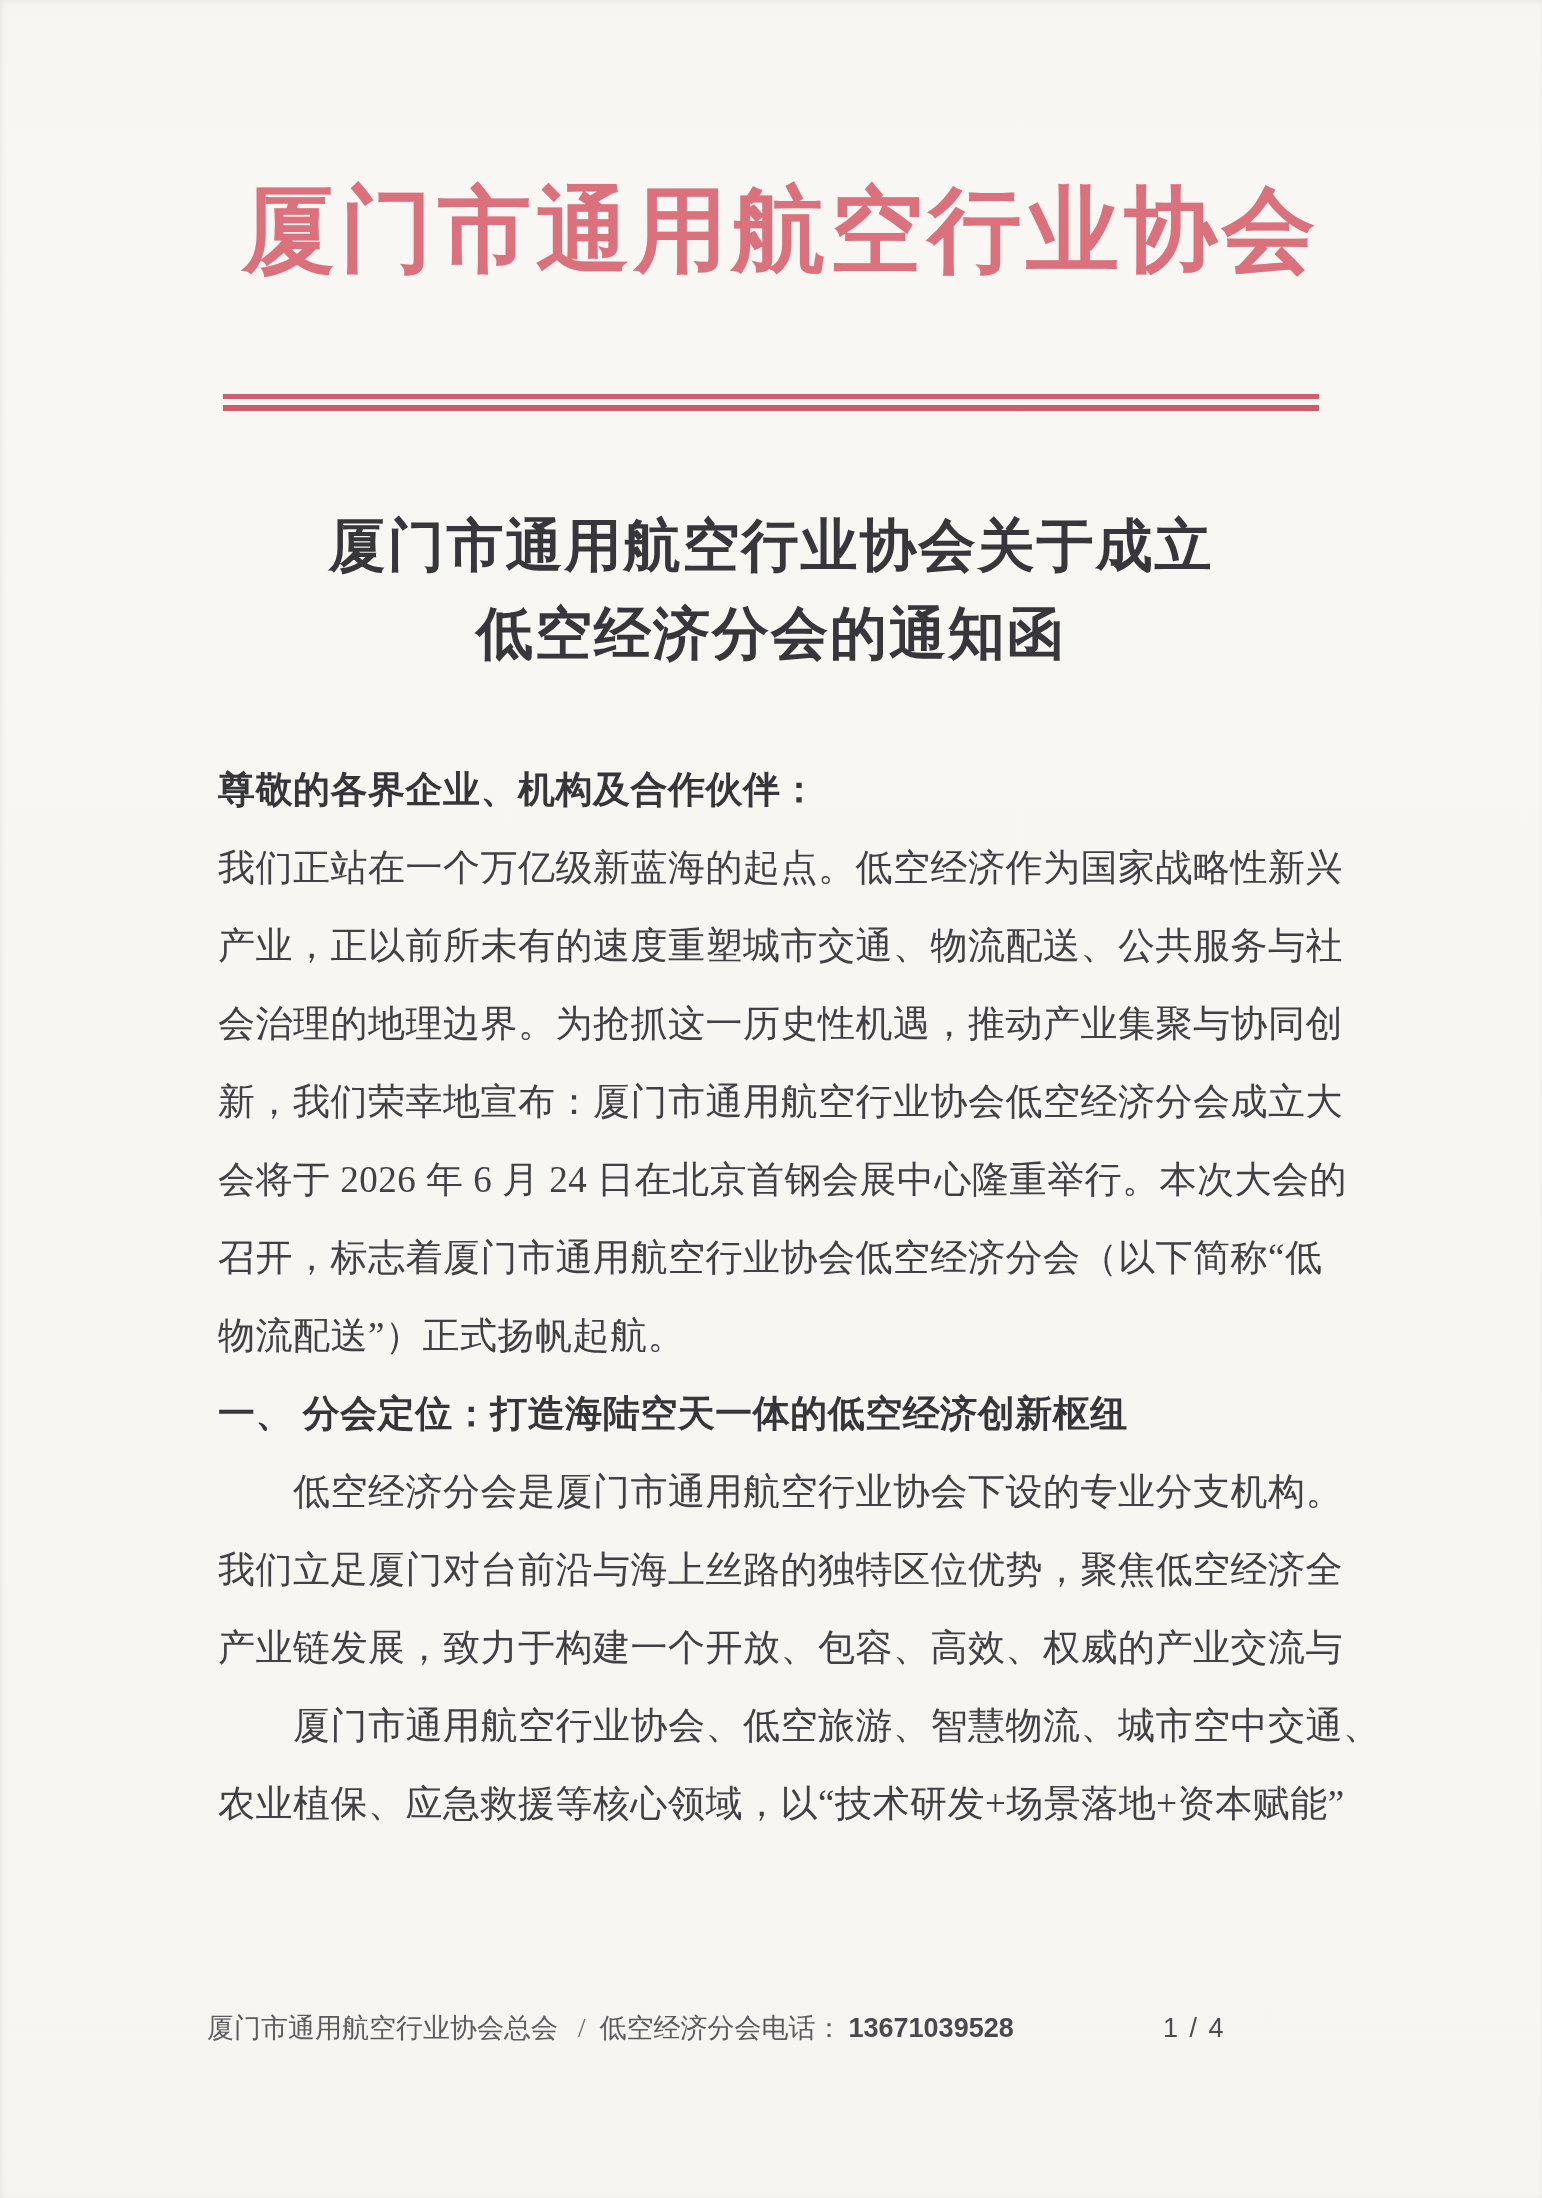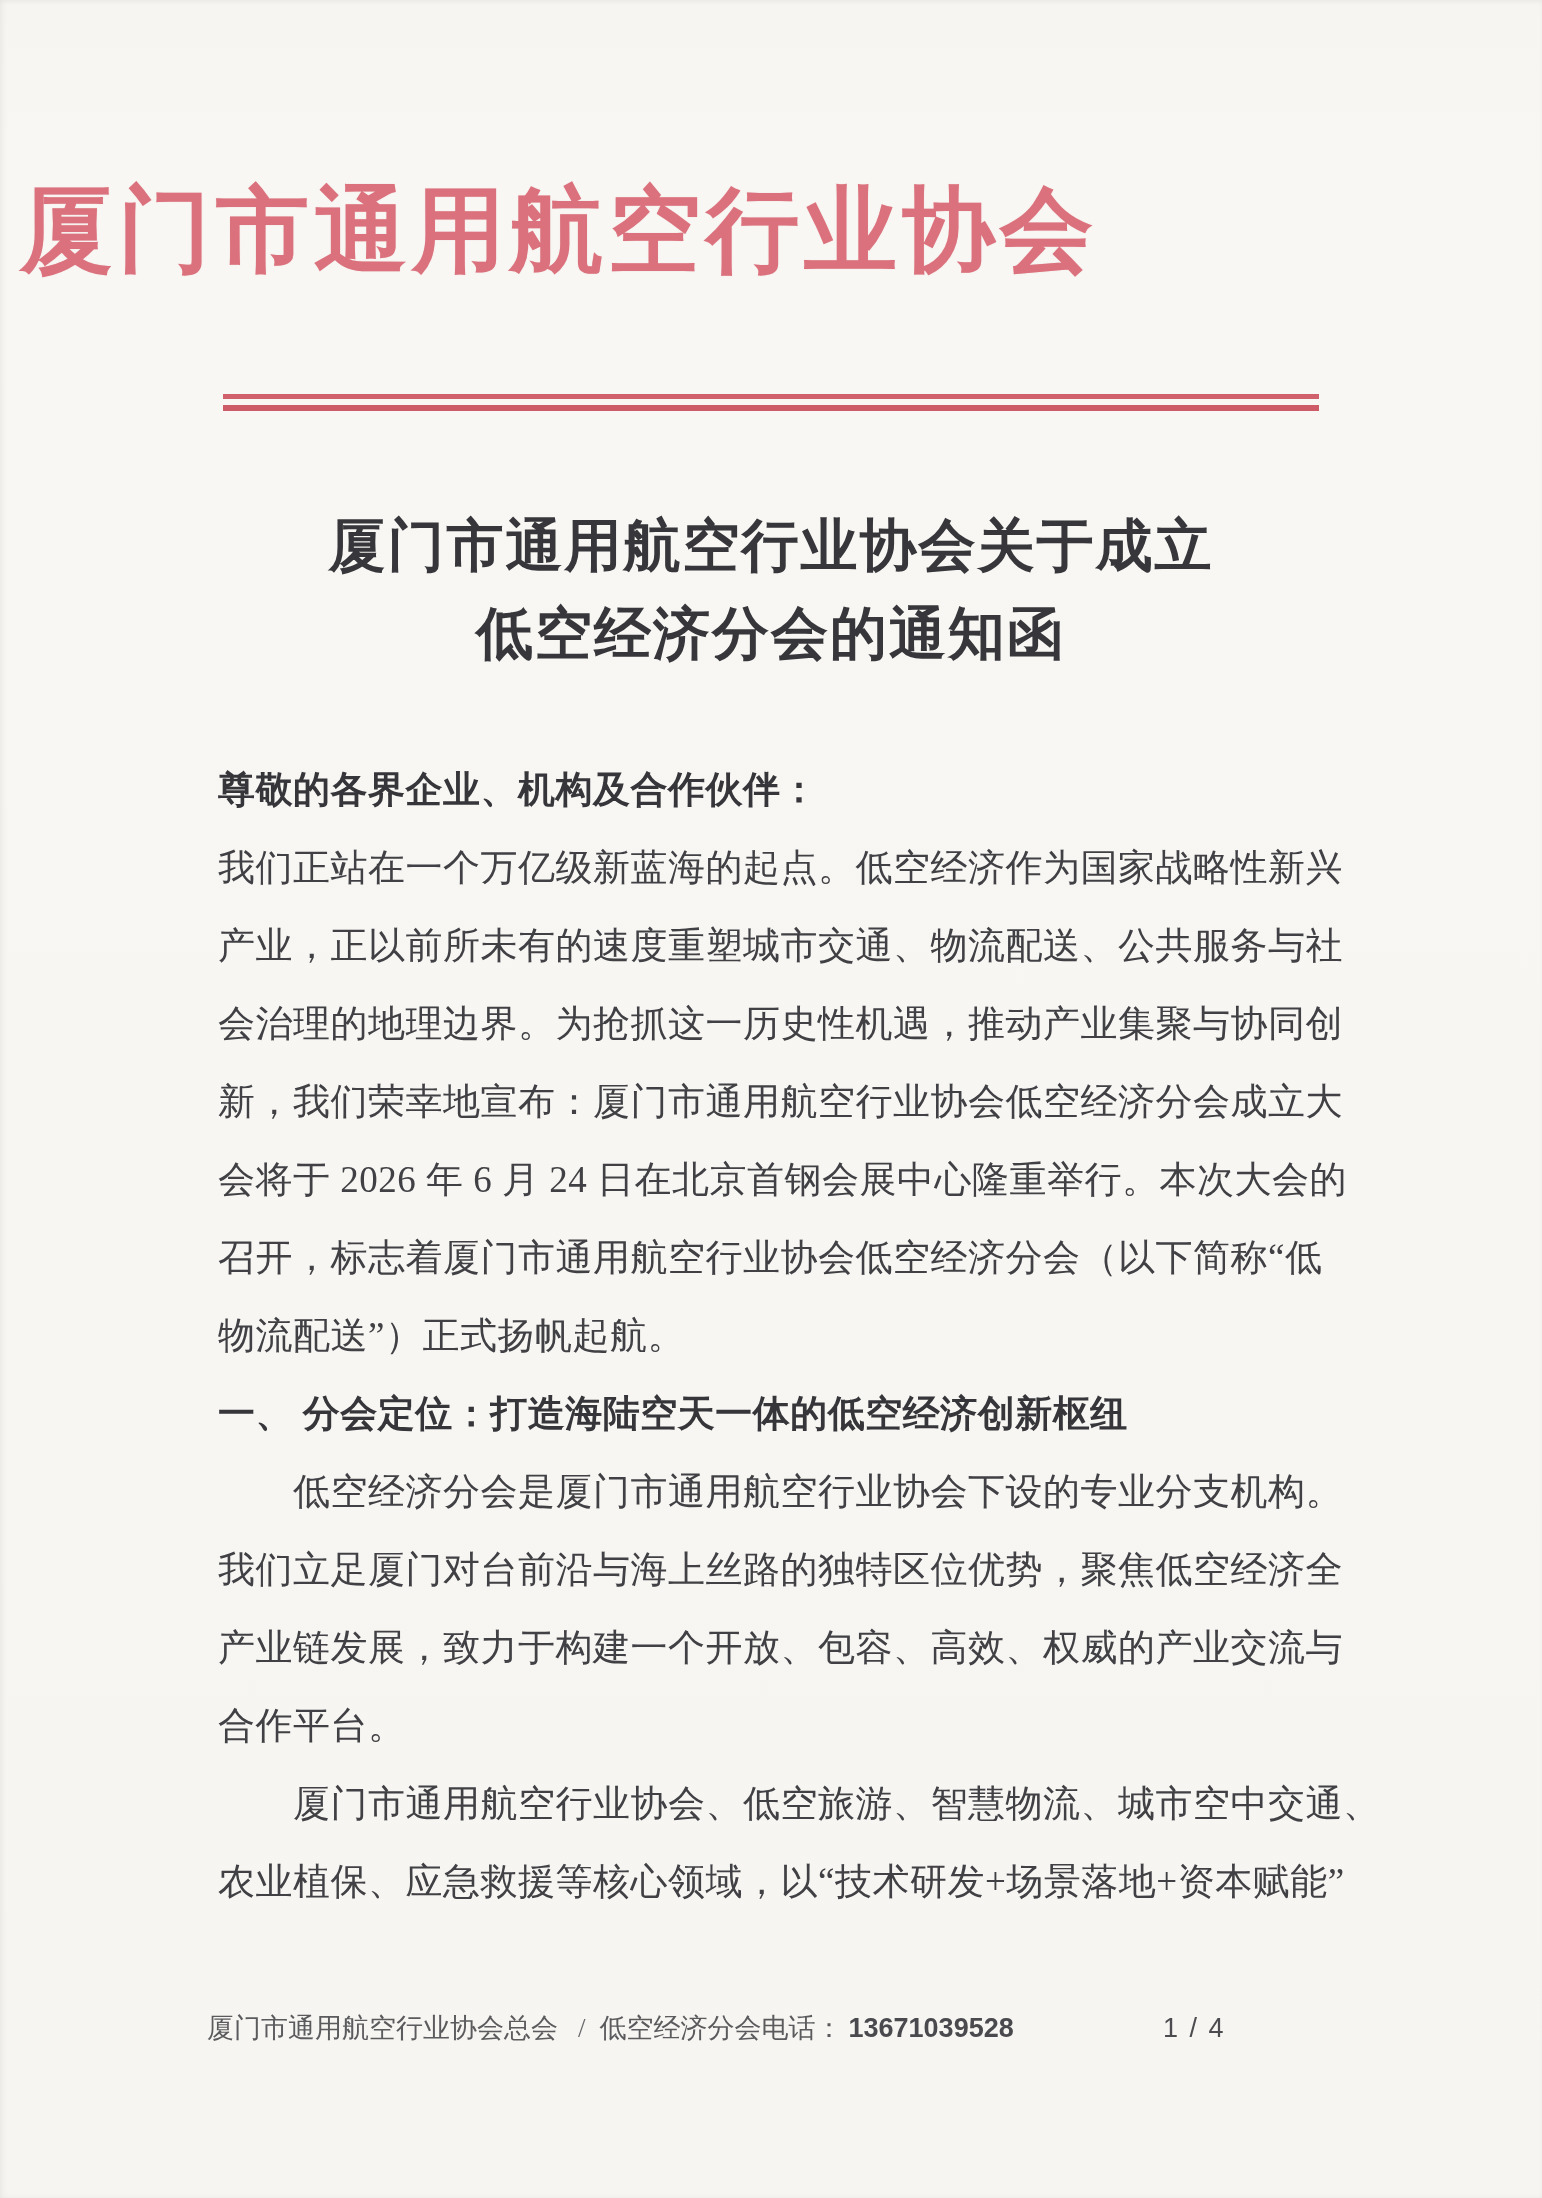--- a/index.html
+++ b/index.html
@@ -23,21 +23,21 @@
       linear-gradient(180deg, #f6f5f2 0%, #f8f7f4 8%, #f7f6f3 60%, #f6f5f1 100%);
     box-shadow: inset 3px 0 6px rgba(0,0,0,0.04), inset 0 2px 5px rgba(0,0,0,0.03);
   }
 
   
   .org-name {
     position: absolute;
     top: 175px;
     left: 0;
     width: 100%;
-    text-align: left;
+    text-align: center;
     font-size: 93px;
     font-weight: 600;
     color: #db717c;
     letter-spacing: 5px;
     line-height: 1.2;
     text-shadow: 0 0 1px rgba(219,113,124,0.35);
     padding-left: 20px;
   }
 
   .red-rule {
@@ -153,21 +153,20 @@
       <div class="line">产业，正以前所未有的速度重塑城市交通、物流配送、公共服务与社</div>
       <div class="line">会治理的地理边界。为抢抓这一历史性机遇，推动产业集聚与协同创</div>
       <div class="line">新，我们荣幸地宣布：厦门市通用航空行业协会低空经济分会成立大</div>
       <div class="line">会将于 2026 年 6 月 24 日在北京首钢会展中心隆重举行。本次大会的</div>
       <div class="line">召开，标志着厦门市通用航空行业协会低空经济分会（以下简称“低</div>
       <div class="line">物流配送”）正式扬帆起航。</div>
       <div class="line bold">一、 分会定位：打造海陆空天一体的低空经济创新枢纽</div>
       <div class="line indent">低空经济分会是厦门市通用航空行业协会下设的专业分支机构。</div>
       <div class="line">我们立足厦门对台前沿与海上丝路的独特区位优势，聚焦低空经济全</div>
       <div class="line">产业链发展，致力于构建一个开放、包容、高效、权威的产业交流与</div>
-      <div class="line">合作平台。</div>
       <div class="line indent">厦门市通用航空行业协会、低空旅游、智慧物流、城市空中交通、</div>
       <div class="line">农业植保、应急救援等核心领域，以“技术研发+场景落地+资本赋能”</div>
     </main>
 
   <footer class="footer">
     <span>厦门市通用航空行业协会总会</span><span class="sep">/</span><span>低空经济分会电话：</span><span class="phone">13671039528</span>
   </footer>
 
   <div class="page-indicator">1 / 4</div>
 

